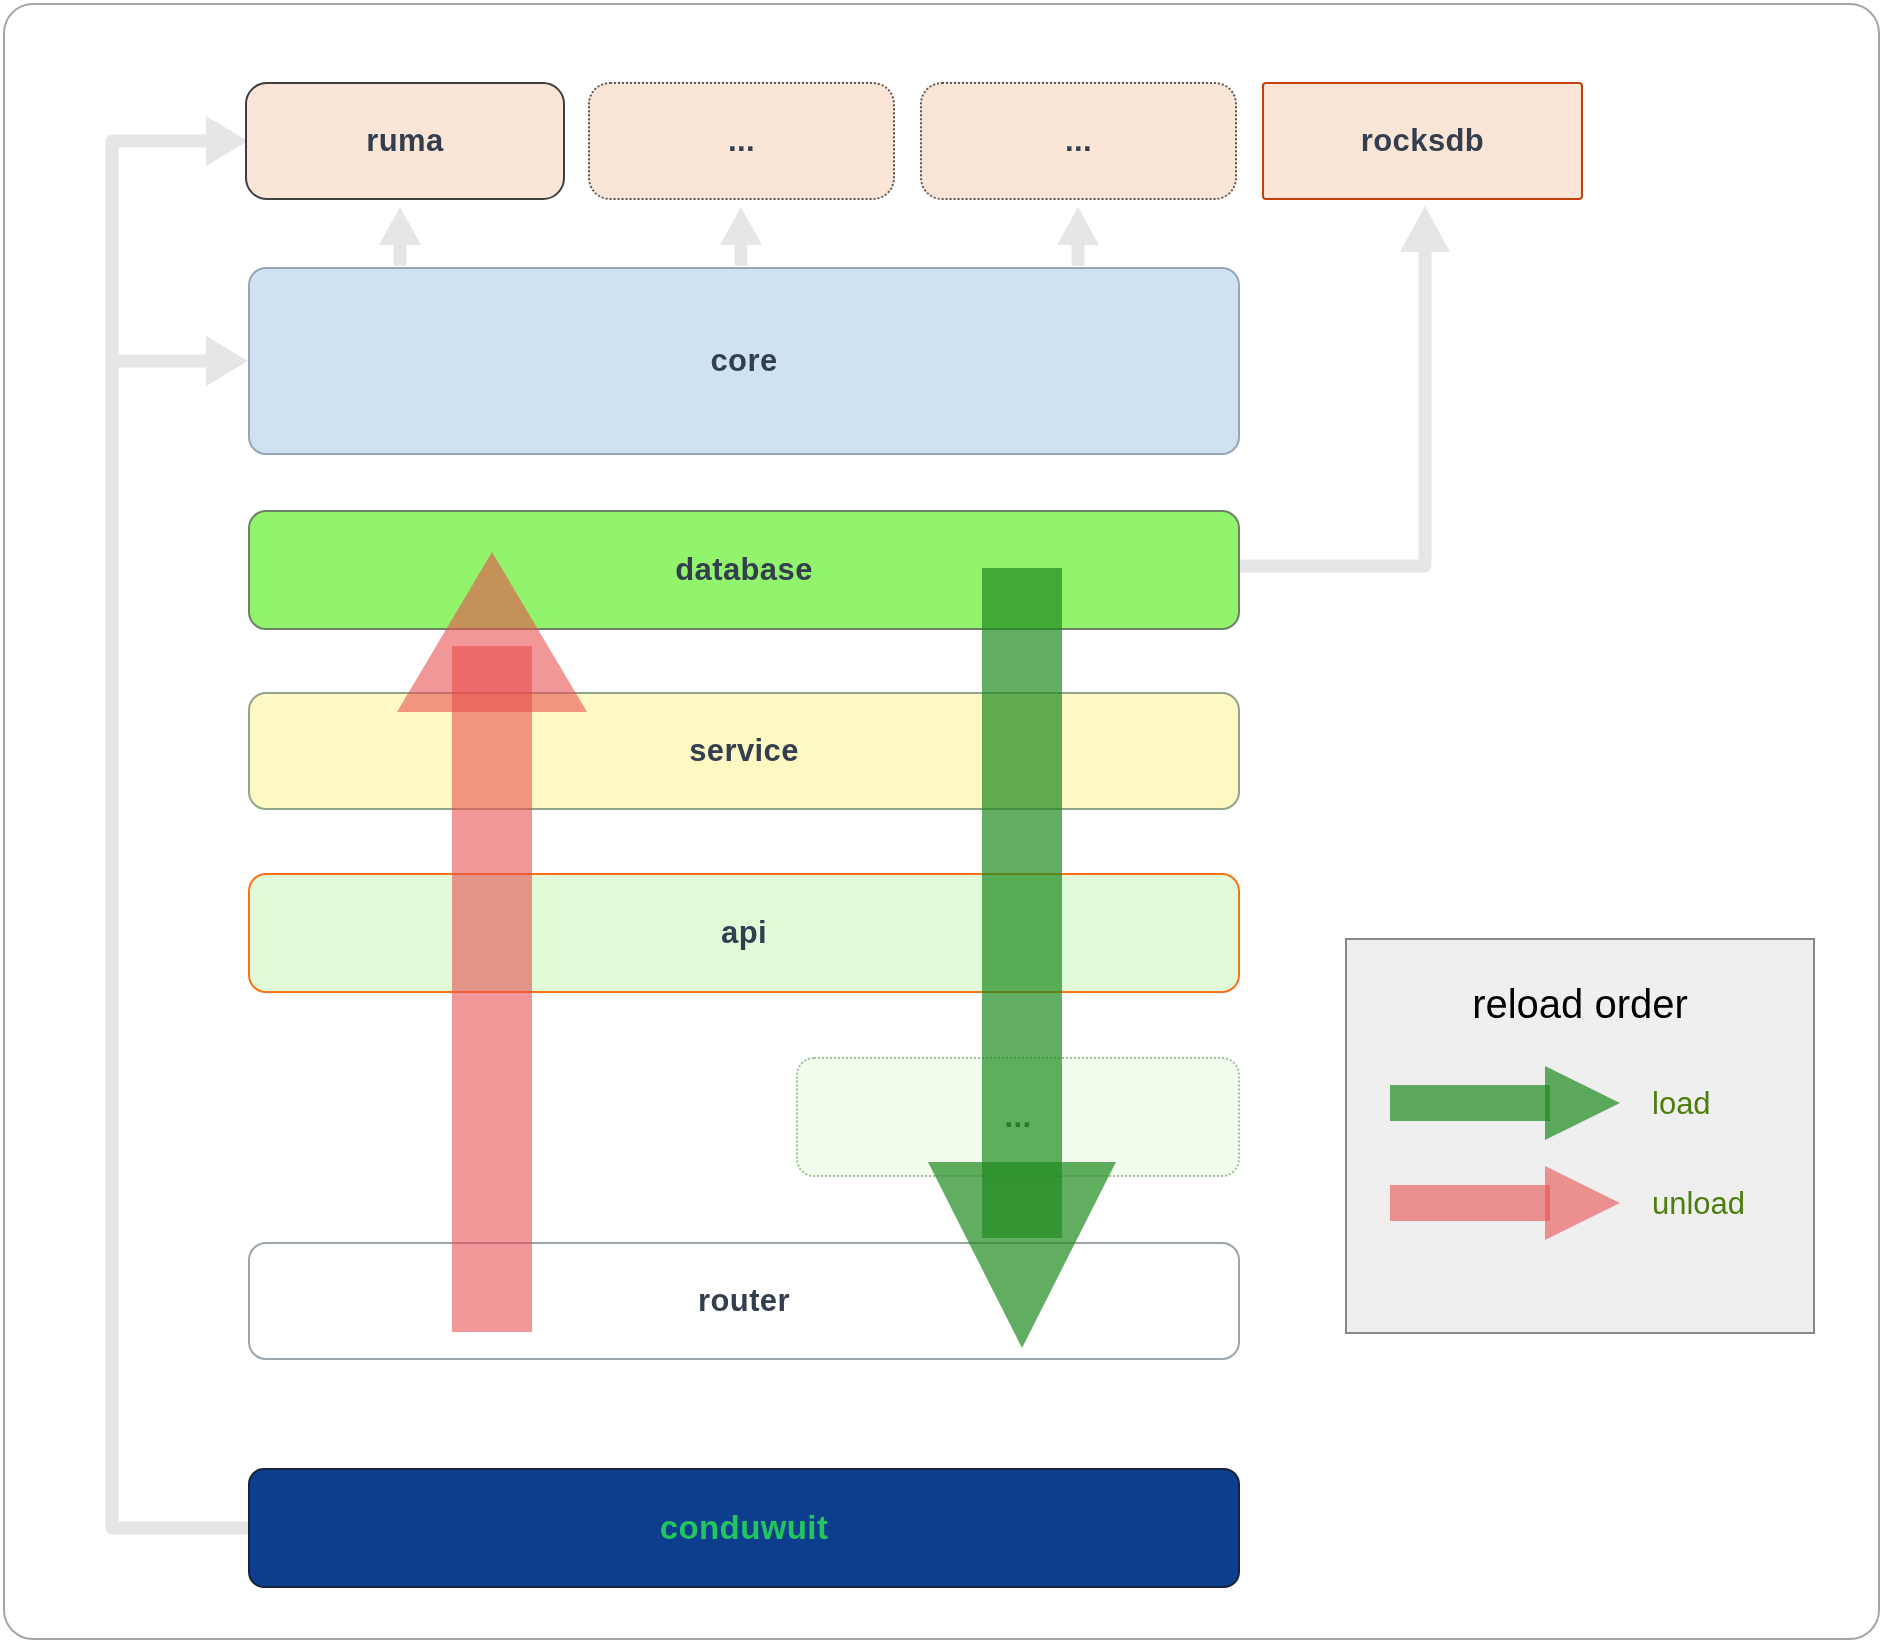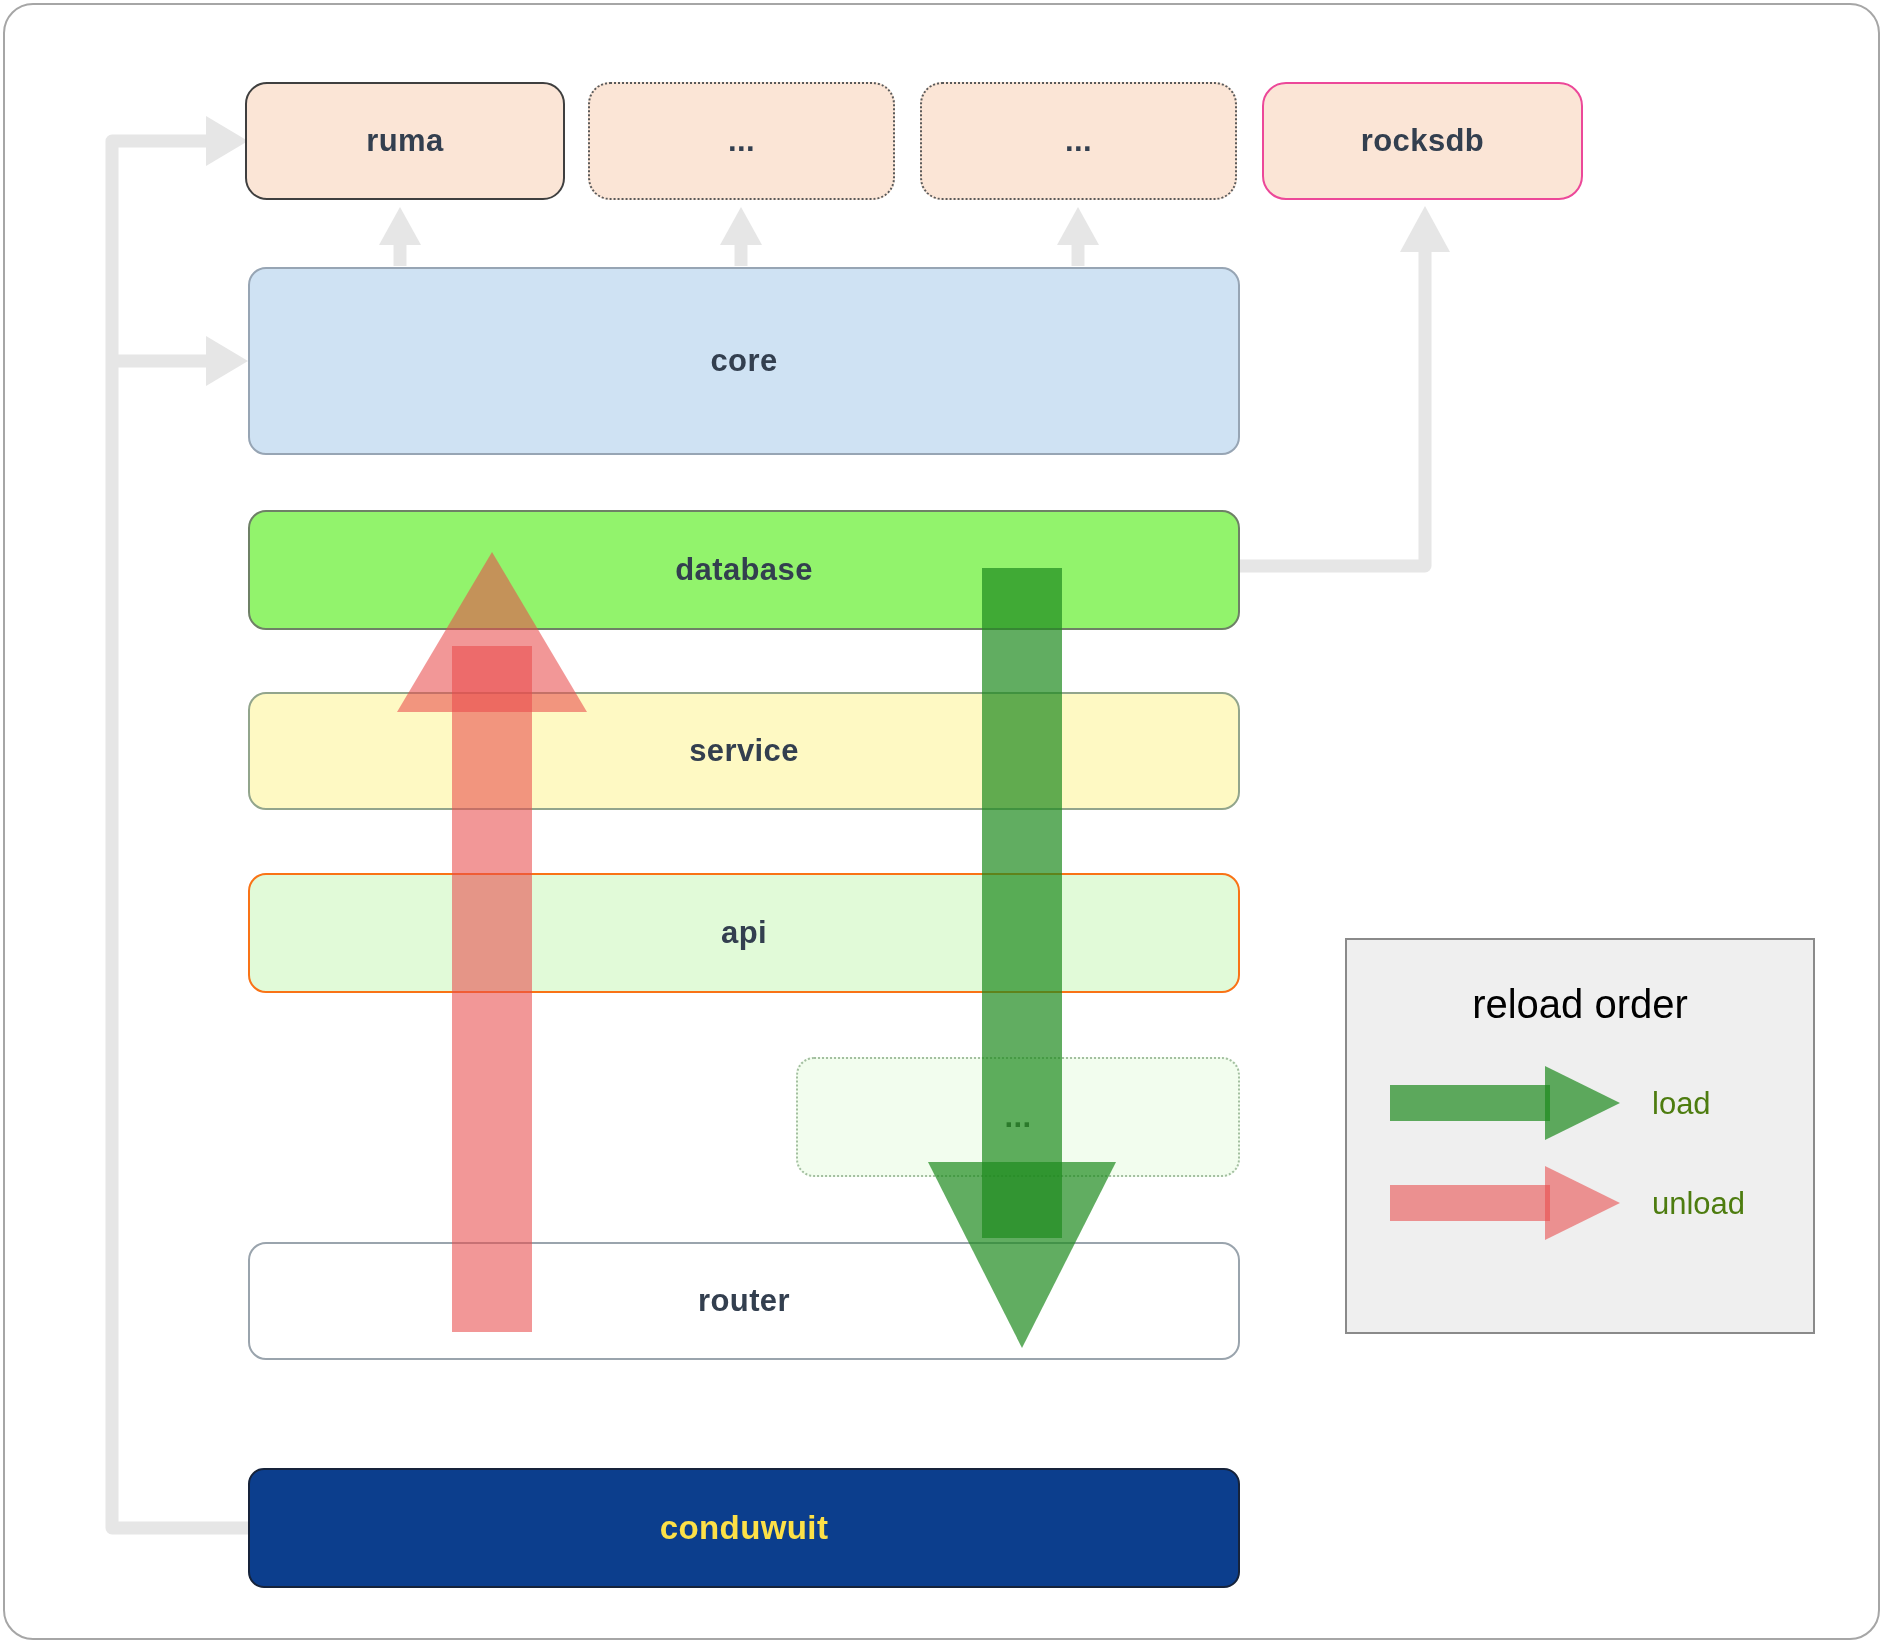--- a/index.html
+++ b/index.html
@@ -34,29 +34,29 @@
     border-radius: 18px;
     font-size: 31px;
     font-weight: 600;
     color: #333f4f;
     letter-spacing: 0.4px;
     z-index: 2;
   }
   #ruma     { left: 245px;  top: 82px;   width: 320px; height: 118px; background: #fbe5d6; border: 2px solid #3f3f3f; border-radius: 22px; }
   #dots-a   { left: 588px;  top: 82px;   width: 307px; height: 118px; background: #fbe5d6; border: 2px dotted #5a5a5a; border-radius: 22px; }
   #dots-b   { left: 920px;  top: 82px;   width: 317px; height: 118px; background: #fbe5d6; border: 2px dotted #5a5a5a; border-radius: 22px; }
-  #rocksdb  { left: 1262px; top: 82px;   width: 321px; height: 118px; background: #fbe5d6; border: 2px solid #ec4899; border-radius: 24px; }
+  #rocksdb  { left: 1262px; top: 82px;   width: 321px; height: 118px; background: #fbe5d6; border: 2px solid #c2410c; border-radius: 4px; }
   #core     { left: 248px;  top: 267px;  width: 992px; height: 188px; background: #cfe2f3; border: 2px solid #97a5b4; }
   #database { left: 248px;  top: 510px;  width: 992px; height: 120px; background: #92f36c; border: 2px solid #6e8066; }
   #service  { left: 248px;  top: 692px;  width: 992px; height: 118px; background: #fef9c3; border: 2px solid #92a58c; }
   #api      { left: 248px;  top: 873px;  width: 992px; height: 120px; background: #e1fad8; border: 2px solid #f97316; }
   #admin    { left: 248px;  top: 1057px; width: 445px; height: 120px; background: #effde9; border: 2px solid #a9b3a4; color: #97a096; }
   #dots-c   { left: 796px;  top: 1057px; width: 444px; height: 120px; background: #f2fdee; border: 2px dotted #a3bfa0; color: #4a564a; }
   #router   { left: 248px;  top: 1242px; width: 992px; height: 118px; background: #ffffff; border: 2px solid #9aa4ad; text-align: right; }
-  #conduwuit{ left: 248px;  top: 1468px; width: 992px; height: 120px; background: #0c3e8d; border: 2px solid #16233b; color: #fde047; font-weight: 700; font-size: 33px; border-radius: 16px; }
+  #conduwuit{ left: 248px;  top: 1468px; width: 992px; height: 120px; background: #0c3e8d; border: 2px solid #16233b; color: #22c55e; font-weight: 700; font-size: 33px; border-radius: 16px; }
   #legend {
     position: absolute;
     left: 1345px; top: 938px;
     width: 470px; height: 396px;
     box-sizing: border-box;
     background: #efefef;
     border: 2px solid #8a8a8a;
     z-index: 2;
   }
   #legend-title {

